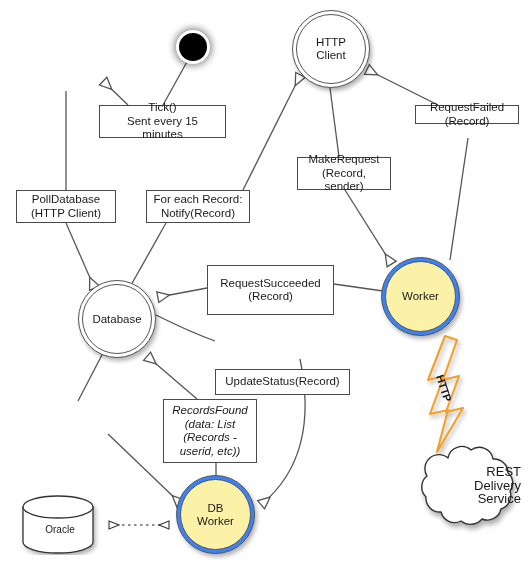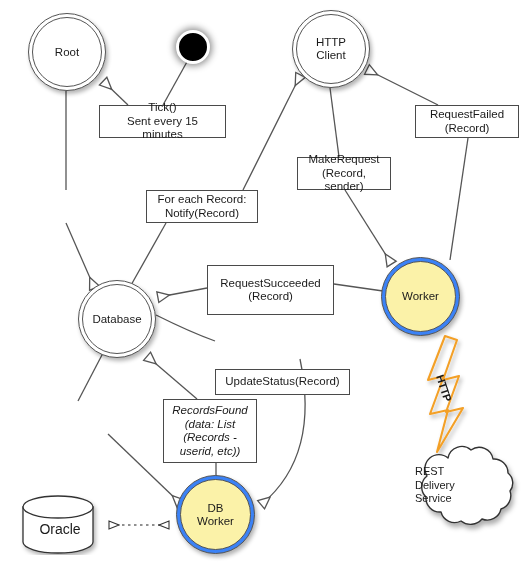--- a/index.html
+++ b/index.html
@@ -89,37 +89,37 @@
   .cylinder {
     position: absolute;
     z-index: 5;
   }
   .cylinder .cyl-label {
     position: absolute;
     left: 0; right: 0;
     top: 50%;
     transform: translateY(-50%);
     text-align: center;
-    font-size: 14px;
+    font-size: 10px;
     color: #1a1a1a;
     z-index: 3;
   }
 
   
   .cloud {
     position: absolute;
     z-index: 5;
   }
   .cloud .cloud-label {
     position: absolute;
     left: 0; right: 0;
     top: 50%;
     transform: translateY(-50%);
-    text-align: left;
-    font-size: 11px;
+    text-align: right;
+    font-size: 13px;
     line-height: 13.5px;
     color: #1a1a1a;
     white-space: pre-line;
     z-index: 3;
   }
   .bolt-label {
     position: absolute;
     font-size: 11px;
     font-weight: bold;
     color: #1a1a1a;
@@ -202,24 +202,20 @@
                L 459 376
                L 443 380
                L 457 340 Z" fill="none" stroke="#f3a028" stroke-width="2.1" stroke-linejoin="round"></path>
     </g>
   </svg>
 
   <div class="bolt-label" style="left:427px; top:382px; width:34px; text-align:center;">HTTP</div>
 
   <div class="initial-node" style="left:176px; top:30px; width:34px; height:34px;"></div>
 
-  <div class="actor" style="left:28px; top:13px; width:78px; height:78px;">
-    <div class="inner"></div>
-    <div class="lbl">Root</div>
-  </div>
 
   <div class="actor" style="left:292px; top:10px; width:78px; height:78px;">
     <div class="inner"></div>
     <div class="lbl">HTTP
 Client</div>
   </div>
 
   <div class="actor" style="left:78px; top:280px; width:78px; height:78px;">
     <div class="inner"></div>
     <div class="lbl">Database</div>
@@ -274,32 +270,36 @@
     <div class="cloud-label" style="top:48%; width:106px;">REST
 Delivery
 Service</div>
   </div>
 
   <div class="msgbox" style="left:99px; top:105px; width:127px; height:33px;">
     <span>Tick()
 Sent every 15 minutes</span>
   </div>
 
-
-  <div class="msgbox" style="left:146px; top:190px; width:112px; height:33px;">
+  <div class="msgbox" style="left:16px; top:190px; width:100px; height:33px;">
+    <span>PollDatabase
+(HTTP Client)</span>
+  </div>
+
+  <div class="msgbox" style="left:146px; top:190px; width:104px; height:33px;">
     <span>For each Record:
 Notify(Record)</span>
   </div>
 
   <div class="msgbox" style="left:297px; top:157px; width:94px; height:33px;">
     <span>MakeRequest
 (Record, sender)</span>
   </div>
 
-  <div class="msgbox" style="left:415px; top:105px; width:104px; height:33px;">
+  <div class="msgbox" style="left:415px; top:105px; width:104px; height:19px;">
     <span>RequestFailed
 (Record)</span>
   </div>
 
   <div class="msgbox" style="left:207px; top:265px; width:127px; height:50px;">
     <span>RequestSucceeded
 (Record)</span>
   </div>
 
   <div class="msgbox" style="left:215px; top:333px; width:135px; height:26px;margin-top:36px;">

